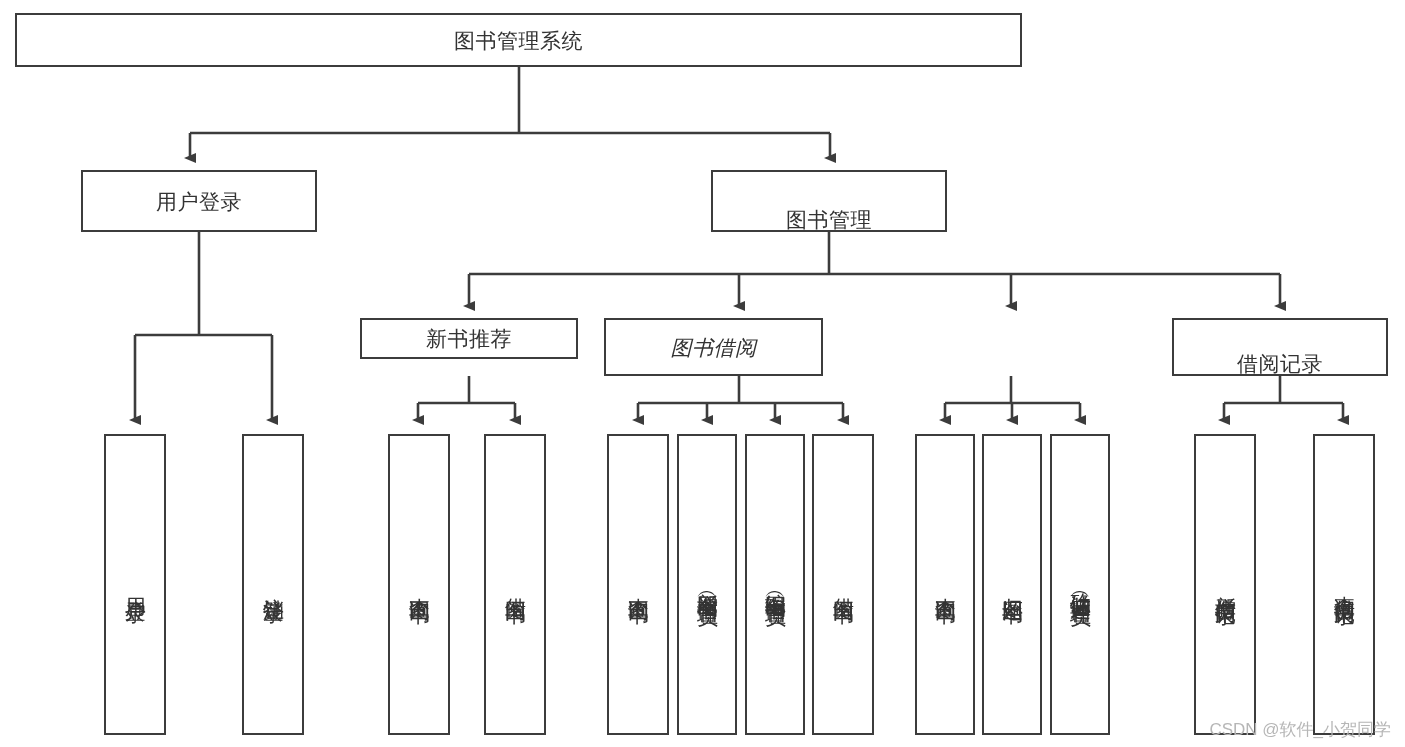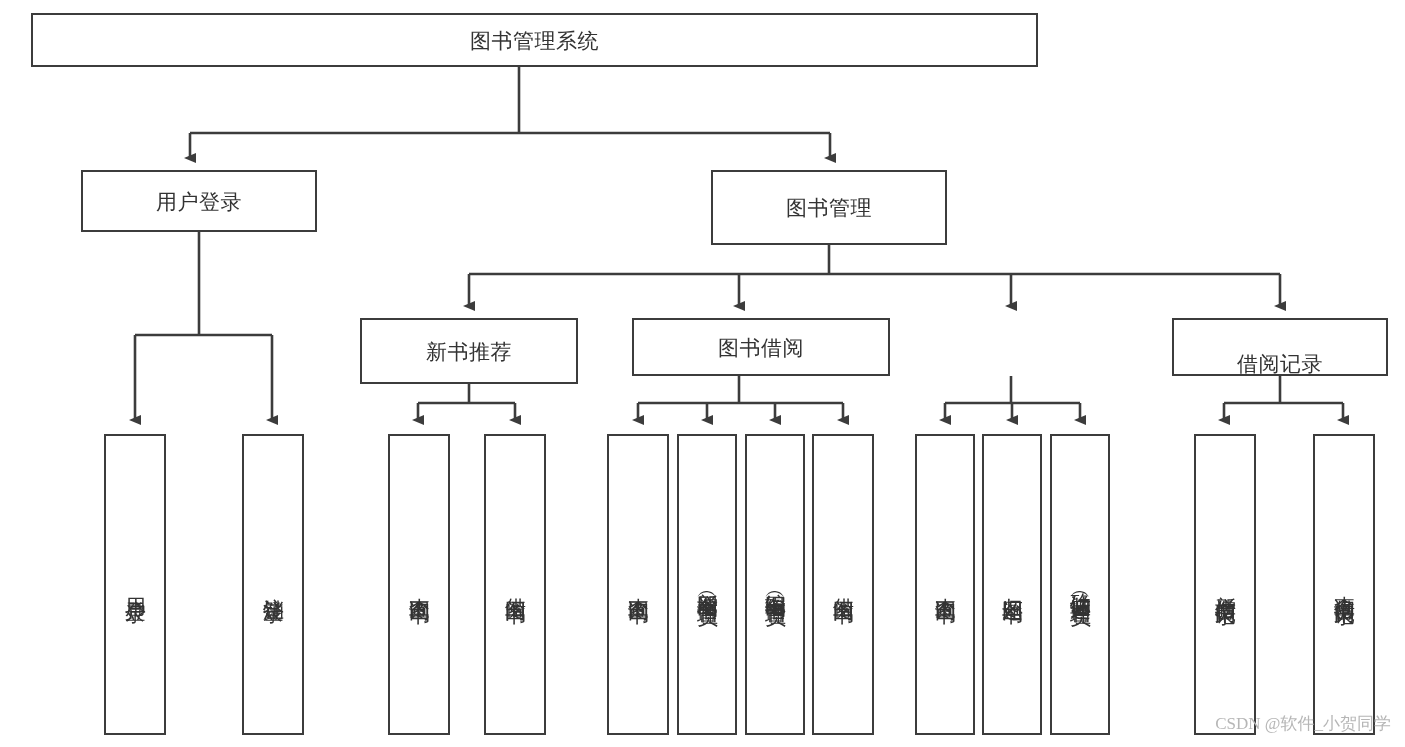--- a/index.html
+++ b/index.html
@@ -54,26 +54,25 @@
     writing-mode: vertical-rl;
     text-orientation: upright;
     font-size: 21px;
     line-height: 1.18;
     letter-spacing: 2px;
     max-height: 100%;
   }
   #watermark {
     position: absolute;
     right: 14px;
-    bottom: 12px;
+    bottom: 6px;
     font-size: 17px;
     color: #b6b6b6;
     white-space: nowrap;
     z-index: 5;
-    font-family: Liberation Serif, serif;
   }
 </style>
 </head>
 <body>
 
 <div id="canvas">
 
   <svg id="edges" viewBox="0 0 1405 747">
     <defs>
       <marker id="arrow" markerWidth="12" markerHeight="12" refX="5" refY="6" orient="auto" markerUnits="userSpaceOnUse">
@@ -120,37 +119,37 @@
       <path d="M1012,403 L1012,420" marker-end="url(#arrow)"></path>
       <path d="M1080,403 L1080,420" marker-end="url(#arrow)"></path>
 
       <path d="M1280,376 L1280,403"></path>
       <path d="M1224,403 L1343,403"></path>
       <path d="M1224,403 L1224,420" marker-end="url(#arrow)"></path>
       <path d="M1343,403 L1343,420" marker-end="url(#arrow)"></path>
     </g>
   </svg>
 
-  <div class="node horizontal" style="left:15px; top:13px; width:1007px; height:54px;margin-left:16px;">
+  <div class="node horizontal" style="left:15px; top:13px; width:1007px; height:54px;">
     <span class="label">图书管理系统</span>
   </div>
 
   <div class="node horizontal" style="left:81px; top:170px; width:236px; height:62px;">
     <span class="label">用户登录</span>
   </div>
 
-  <div class="node horizontal" style="left:711px; top:170px; width:236px; height:75px;">
+  <div class="node horizontal" style="left:711px; top:170px; width:236px; height:62px;align-items:flex-end;">
     <span class="label">图书管理</span>
   </div>
 
-  <div class="node horizontal" style="left:360px; top:318px; width:218px; height:66px;">
+  <div class="node horizontal" style="left:360px; top:318px; width:218px; height:41px;">
     <span class="label">新书推荐</span>
   </div>
 
-  <div class="node horizontal" style="left:632px; top:318px; width:258px; height:58px;">
+  <div class="node horizontal" style="left:604px; top:318px; width:219px; height:58px;font-style:italic;">
     <span class="label">图书借阅</span>
   </div>
 
 
   <div class="node horizontal" style="left:1172px; top:318px; width:216px; height:58px;align-items:flex-end;">
     <span class="label">借阅记录</span>
   </div>
 
   <div class="node vertical" style="left:104px; top:434px; width:62px; height:301px;">
     <span class="label">用户登录</span>

